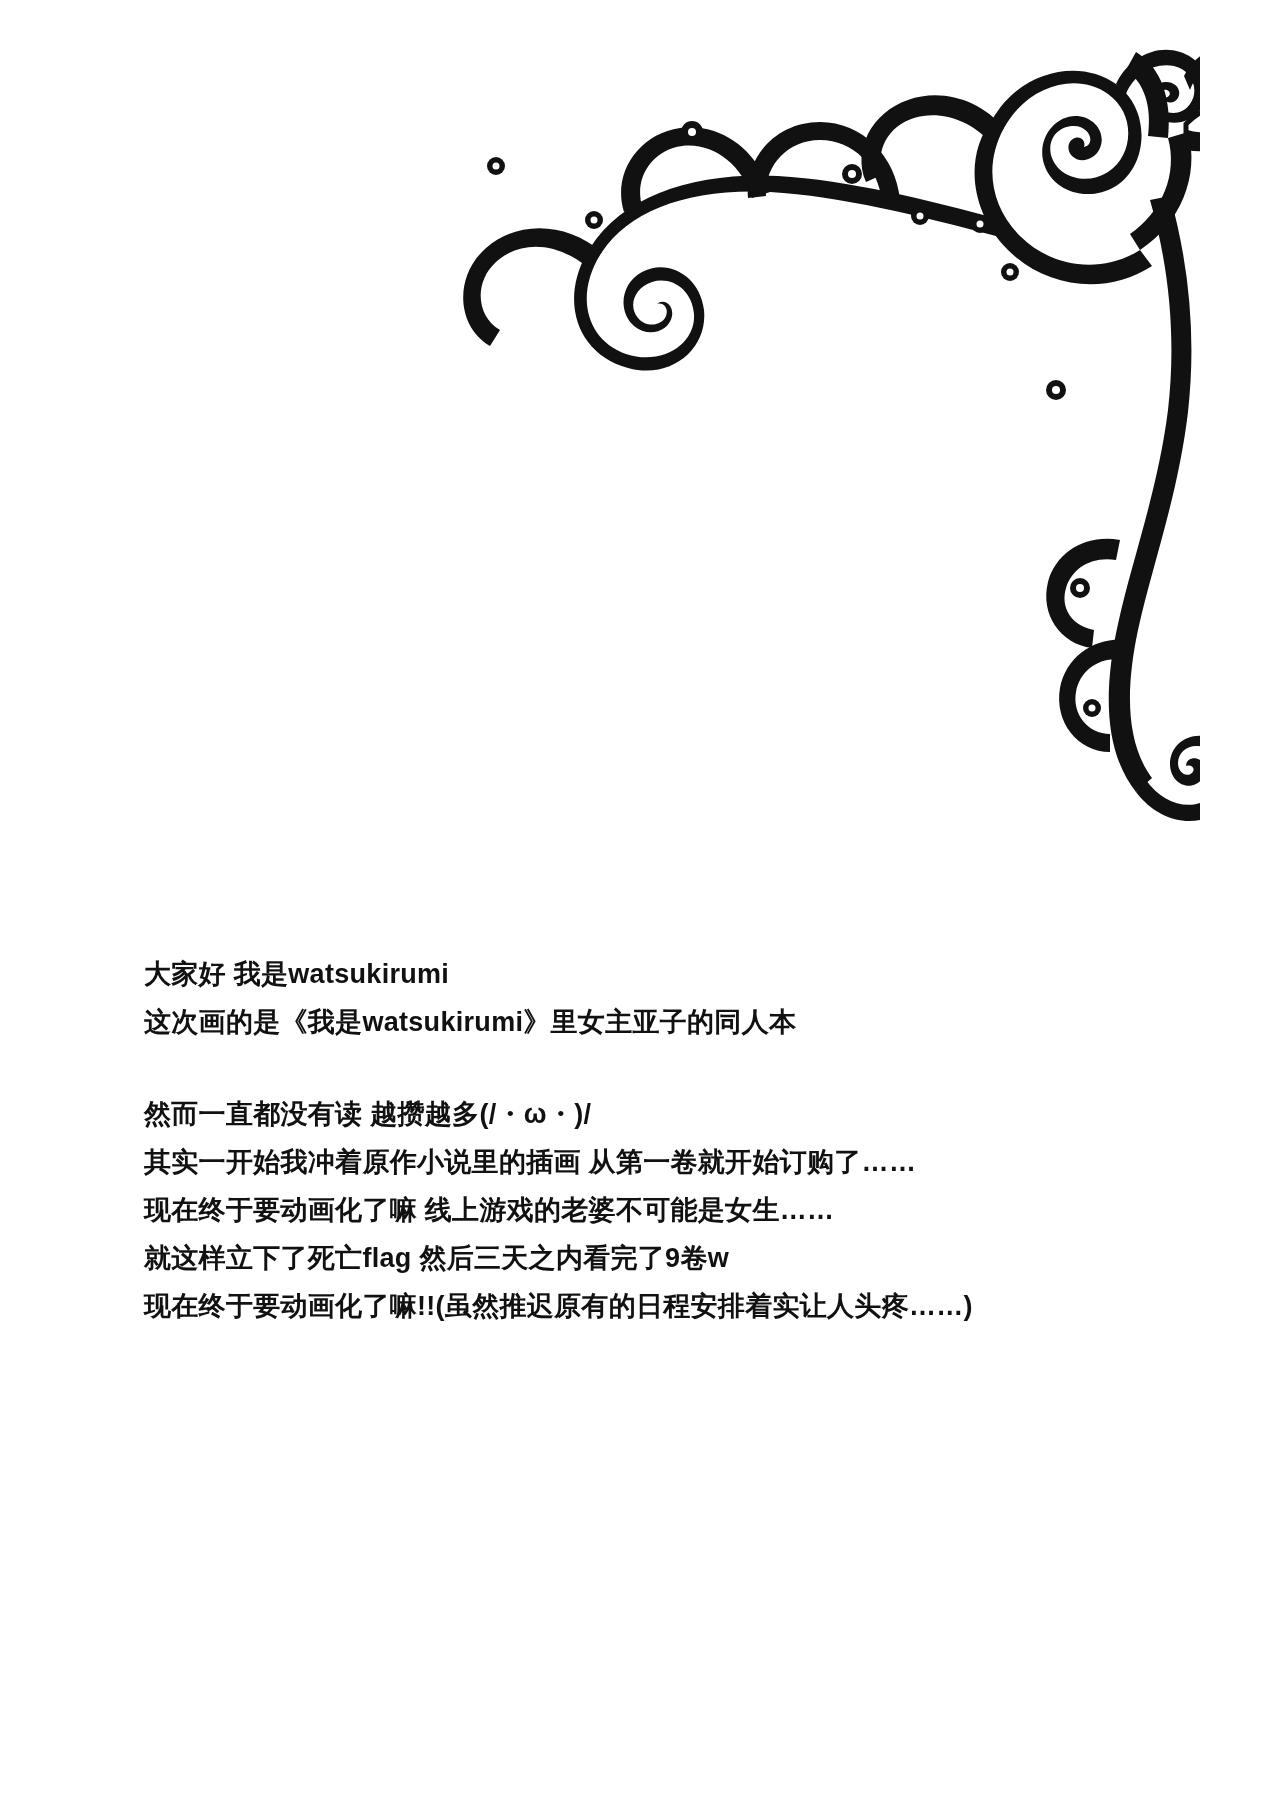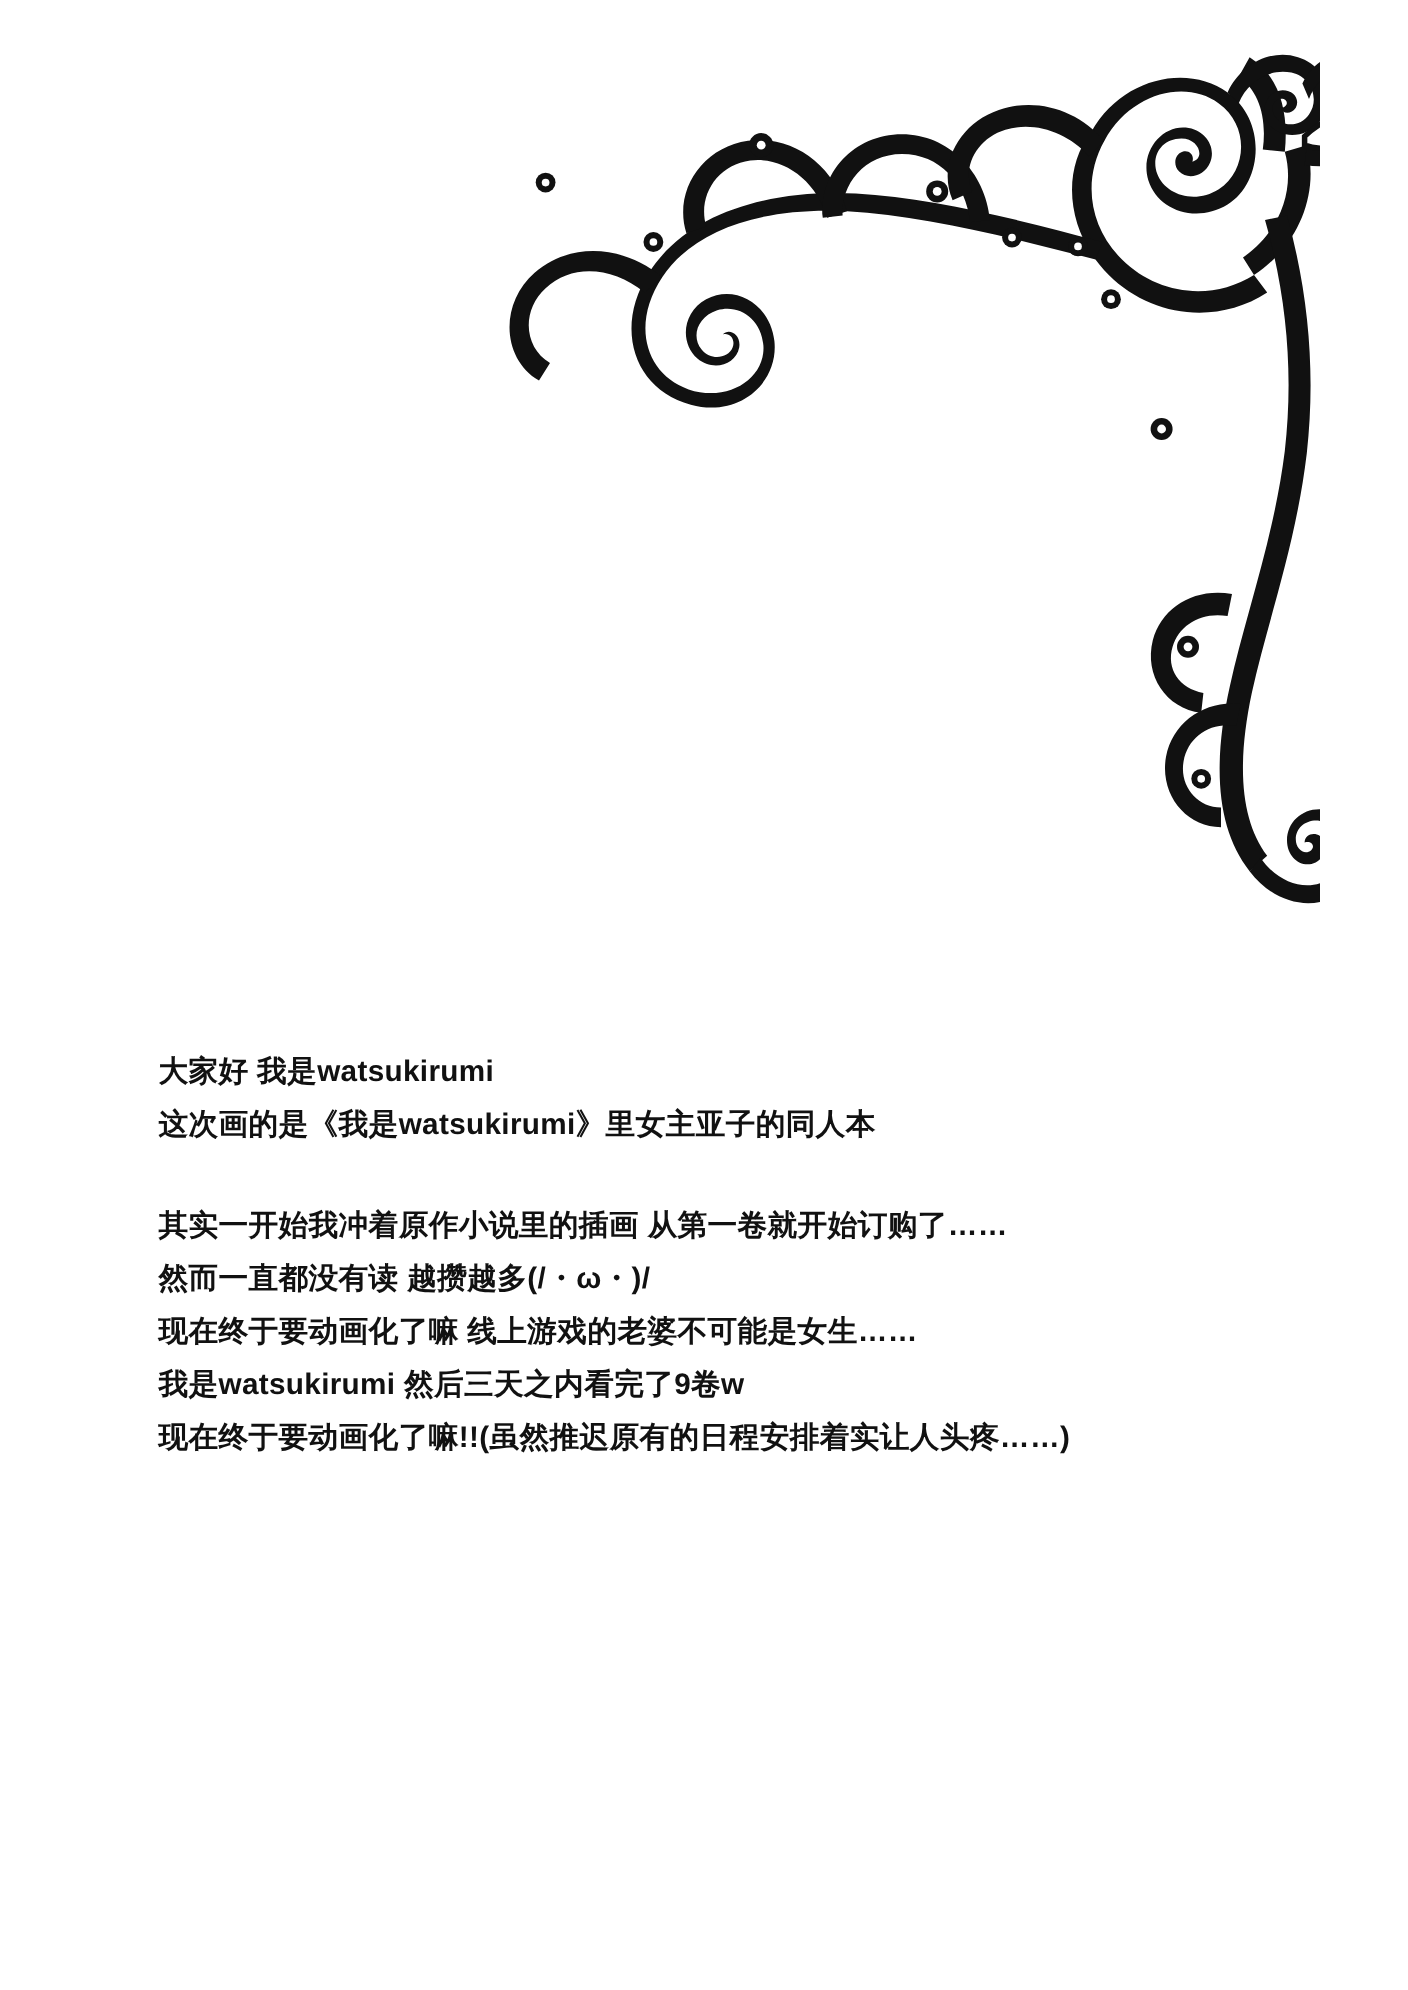--- a/index.html
+++ b/index.html
@@ -116,24 +116,24 @@
 
   <div class="text-block">
     <div class="para">
       <div class="line">大家好 我是watsukirumi</div>
       <div class="line">这次画的是《我是watsukirumi》里女主亚子的同人本</div>
     </div>
 
     <div class="gap"></div>
 
     <div class="para">
+      <div class="line">然而一直都没有读 越攒越多(/・ω・)/</div>
       <div class="line">其实一开始我冲着原作小说里的插画 从第一卷就开始订购了……</div>
-      <div class="line">然而一直都没有读 越攒越多(/・ω・)/</div>
       <div class="line">现在终于要动画化了嘛 线上游戏的老婆不可能是女生……</div>
-      <div class="line">我是watsukirumi 然后三天之内看完了9卷w</div>
+      <div class="line">就这样立下了死亡flag 然后三天之内看完了9卷w</div>
       <div class="line">现在终于要动画化了嘛!!(虽然推迟原有的日程安排着实让人头疼……)</div>
     </div>
 
     <div class="gap-small"></div>
 
   </div>
 
 </div>
 
 </body></html>

